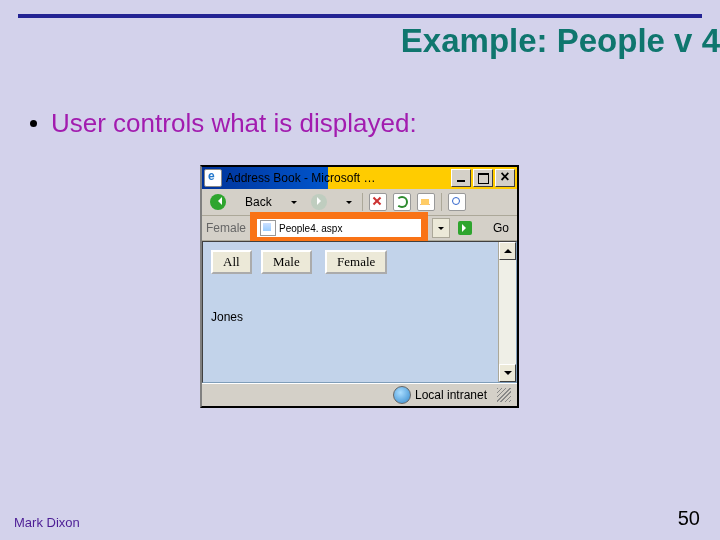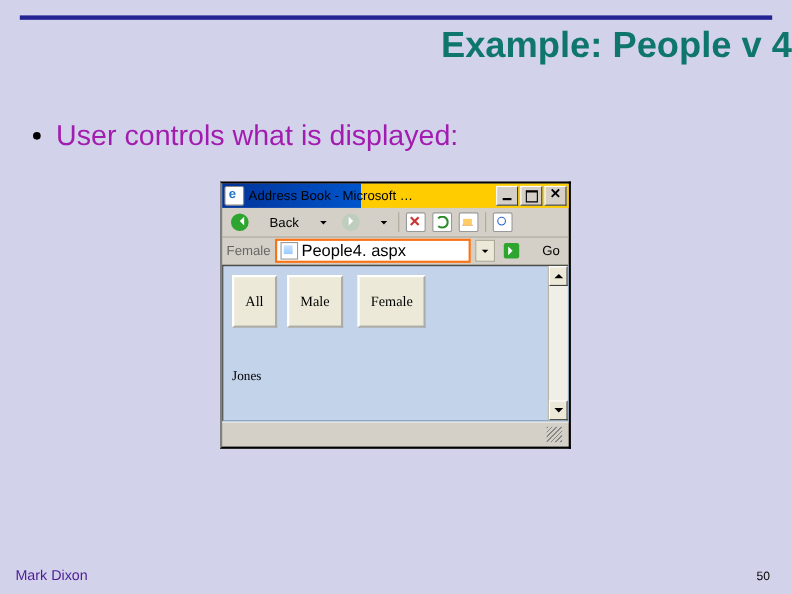--- a/index.html
+++ b/index.html
@@ -2,21 +2,21 @@
 <html><head>
 <meta charset="utf-8">
 <style>
 html,body{margin:0;padding:0}
 body{width:720px;height:540px;background:#d3d2eb;font-family:Arial,Helvetica,sans-serif;position:relative;overflow:hidden}
 .rule{position:absolute;left:18px;top:14px;width:684px;height:4px;background:#232393}
 .title{position:absolute;left:0;top:22px;width:720px;text-align:right;font-size:33px;font-weight:bold;color:#0f766e}
 .bullet{position:absolute;left:30px;top:108px;font-size:26px;color:#a21caf}
 .bullet .dot{display:inline-block;width:7px;height:7px;background:#000;border-radius:50%;vertical-align:middle;margin-right:14px;margin-top:-4px}
 .footer-left{position:absolute;left:14px;bottom:10px;font-size:13px;color:#4c1d95}
-.footer-right{position:absolute;right:20px;bottom:10px;font-size:11px;color:#000}
+.footer-right{position:absolute;right:20px;bottom:10px;font-size:20px;color:#000}
 
 .window{position:absolute;left:200px;top:165px;width:315px;background:#d4d0c8;border:2px solid #808080;border-top-color:#000;border-left-color:#808080;border-right-color:#000;border-bottom-color:#000;font-family:Tahoma,Arial,sans-serif;font-size:12px}
 .titlebar{height:22px;background:linear-gradient(90deg,#003399 0%,#0055cc 40%,#ffcc00 40%,#ffcc00 100%);display:flex;align-items:center;padding:0 2px}
 .titlebar .ie-icon{width:16px;height:16px;background:#fff;border:1px solid #888;border-radius:2px;position:relative;margin-right:4px}
 .titlebar .ie-icon::after{content:"e";color:#2277cc;font-weight:bold;font-size:12px;position:absolute;left:3px;top:-1px}
 .titlebar .ttext{color:#000;font-weight:normal;font-size:12px;flex:1;white-space:nowrap;overflow:hidden}
 .titlebar .winbtns{display:flex;gap:2px}
 .winbtn{width:18px;height:16px;background:#d4d0c8;border:1px solid #fff;border-right-color:#404040;border-bottom-color:#404040;display:flex;align-items:center;justify-content:center;font-size:11px;font-family:Arial;font-weight:bold;line-height:1}
 .winbtn.min::after{content:"";display:block;width:8px;height:2px;background:#000;margin-top:6px}
 .winbtn.max::after{content:"";display:block;width:9px;height:8px;border:1px solid #000;border-top-width:2px}
@@ -41,32 +41,32 @@
 .ico.home{background:#fff;border:1px solid #999;border-radius:2px;position:relative}
 .ico.home::after{content:"";position:absolute;left:3px;top:5px;width:8px;height:6px;background:#ffcc66}
 .ico.home::before{content:"";position:absolute;left:2px;top:1px;border:5px solid transparent;border-bottom-color:#cc6633}
 .ico.search{background:#fff;border:1px solid #999;border-radius:2px;position:relative}
 .ico.search::after{content:"";position:absolute;left:3px;top:3px;width:6px;height:6px;border:1px solid #3366cc;border-radius:50%}
 .dd{width:0;height:0;border:3px solid transparent;border-top-color:#000;margin-top:3px}
 .sep{width:1px;height:18px;background:#aca899}
 
 .addrbar{height:24px;display:flex;align-items:center;padding:0 4px;gap:4px;border-bottom:1px solid #aca899}
 .addrbar .lbl{font-size:12px;color:#666}
-.addrbar .addrbox{flex:1;height:18px;background:#fff;border:2px solid #f97316;display:flex;align-items:center;padding:0 3px;gap:3px;font-size:15px}
+.addrbar .addrbox{flex:1;height:18px;background:#fff;border:7px solid #f97316;display:flex;align-items:center;padding:0 3px;gap:3px;font-size:10px}
 .addrbar .addrbox .pgico{width:14px;height:14px;background:#fff;border:1px solid #999;position:relative}
 .addrbar .addrbox .pgico::after{content:"";position:absolute;left:2px;top:2px;width:8px;height:8px;background:linear-gradient(#cce0ff,#99ccff)}
 .addrbar .ddbtn{width:16px;height:18px;background:#ece9d8;border:1px solid #aca899;display:flex;align-items:center;justify-content:center}
 .addrbar .gobtn{display:flex;align-items:center;gap:21px;padding:0 4px;font-size:12px}
 .goico{width:14px;height:14px;background:#2ea52e;border-radius:2px;position:relative}
 .goico::after{content:"";position:absolute;left:4px;top:3px;border:4px solid transparent;border-left-color:#fff}
 
 .content{height:140px;background:#c2d3ea;border:1px solid #7f9db9;border-top-color:#404040;border-left-color:#404040;margin:0;position:relative;display:flex}
 .content-inner{flex:1;padding:8px 8px}
-.filterbtn{display:inline-block;background:#ece9d8;border:2px outset #fff;padding:14px 10px;font-size:13px;font-family:"Times New Roman",serif;margin-right:6px}
-.resultname{font-family:Liberation Serif, serif;font-size:12px;color:#000;margin-top:36px}
+.filterbtn{display:inline-block;background:#ece9d8;border:2px outset #fff;padding:2px 10px;font-size:13px;font-family:"Times New Roman",serif;margin-right:6px}
+.resultname{font-family:Liberation Sans, sans-serif;font-size:12px;color:#000;margin-top:36px}
 .vscroll{width:17px;background:#ece9d8;border-left:1px solid #aca899;display:flex;flex-direction:column}
 .vscroll .arr{height:16px;background:#ece9d8;border:1px solid #fff;border-right-color:#404040;border-bottom-color:#404040;display:flex;align-items:center;justify-content:center}
 .vscroll .arr::after{content:"";border:4px solid transparent}
 .vscroll .arr.up::after{border-bottom-color:#000;margin-top:-4px}
 .vscroll .arr.dn::after{border-top-color:#000;margin-top:4px}
 .vscroll .track{flex:1;background:#efefe7}
 
 .status{height:22px;display:flex;align-items:center;justify-content:flex-end;padding:0 6px;gap:4px;border-top:1px solid #fff;font-size:12px}
 .status .zone{display:flex;align-items:center;gap:4px}
 .globeico{width:16px;height:16px;background:radial-gradient(circle at 40% 35%,#aaddff,#3388cc);border-radius:50%;border:1px solid #666}
@@ -127,18 +127,22 @@
       <span class="filterbtn" style="margin-left:4px">Female</span>
       <div class="resultname">Jones</div>
     </div>
     <div class="vscroll">
       <div class="arr up"></div>
       <div class="track"></div>
       <div class="arr dn"></div>
     </div>
   </div>
   <div class="status">
+    <div class="zone">
+      <span class="globeico"></span>
+      <span>Local intranet</span>
+    </div>
     <span class="grip"></span>
   </div>
 </div>
 
 <div class="footer-left">Mark Dixon</div>
 <div class="footer-right">50</div>
 
 </body></html>

